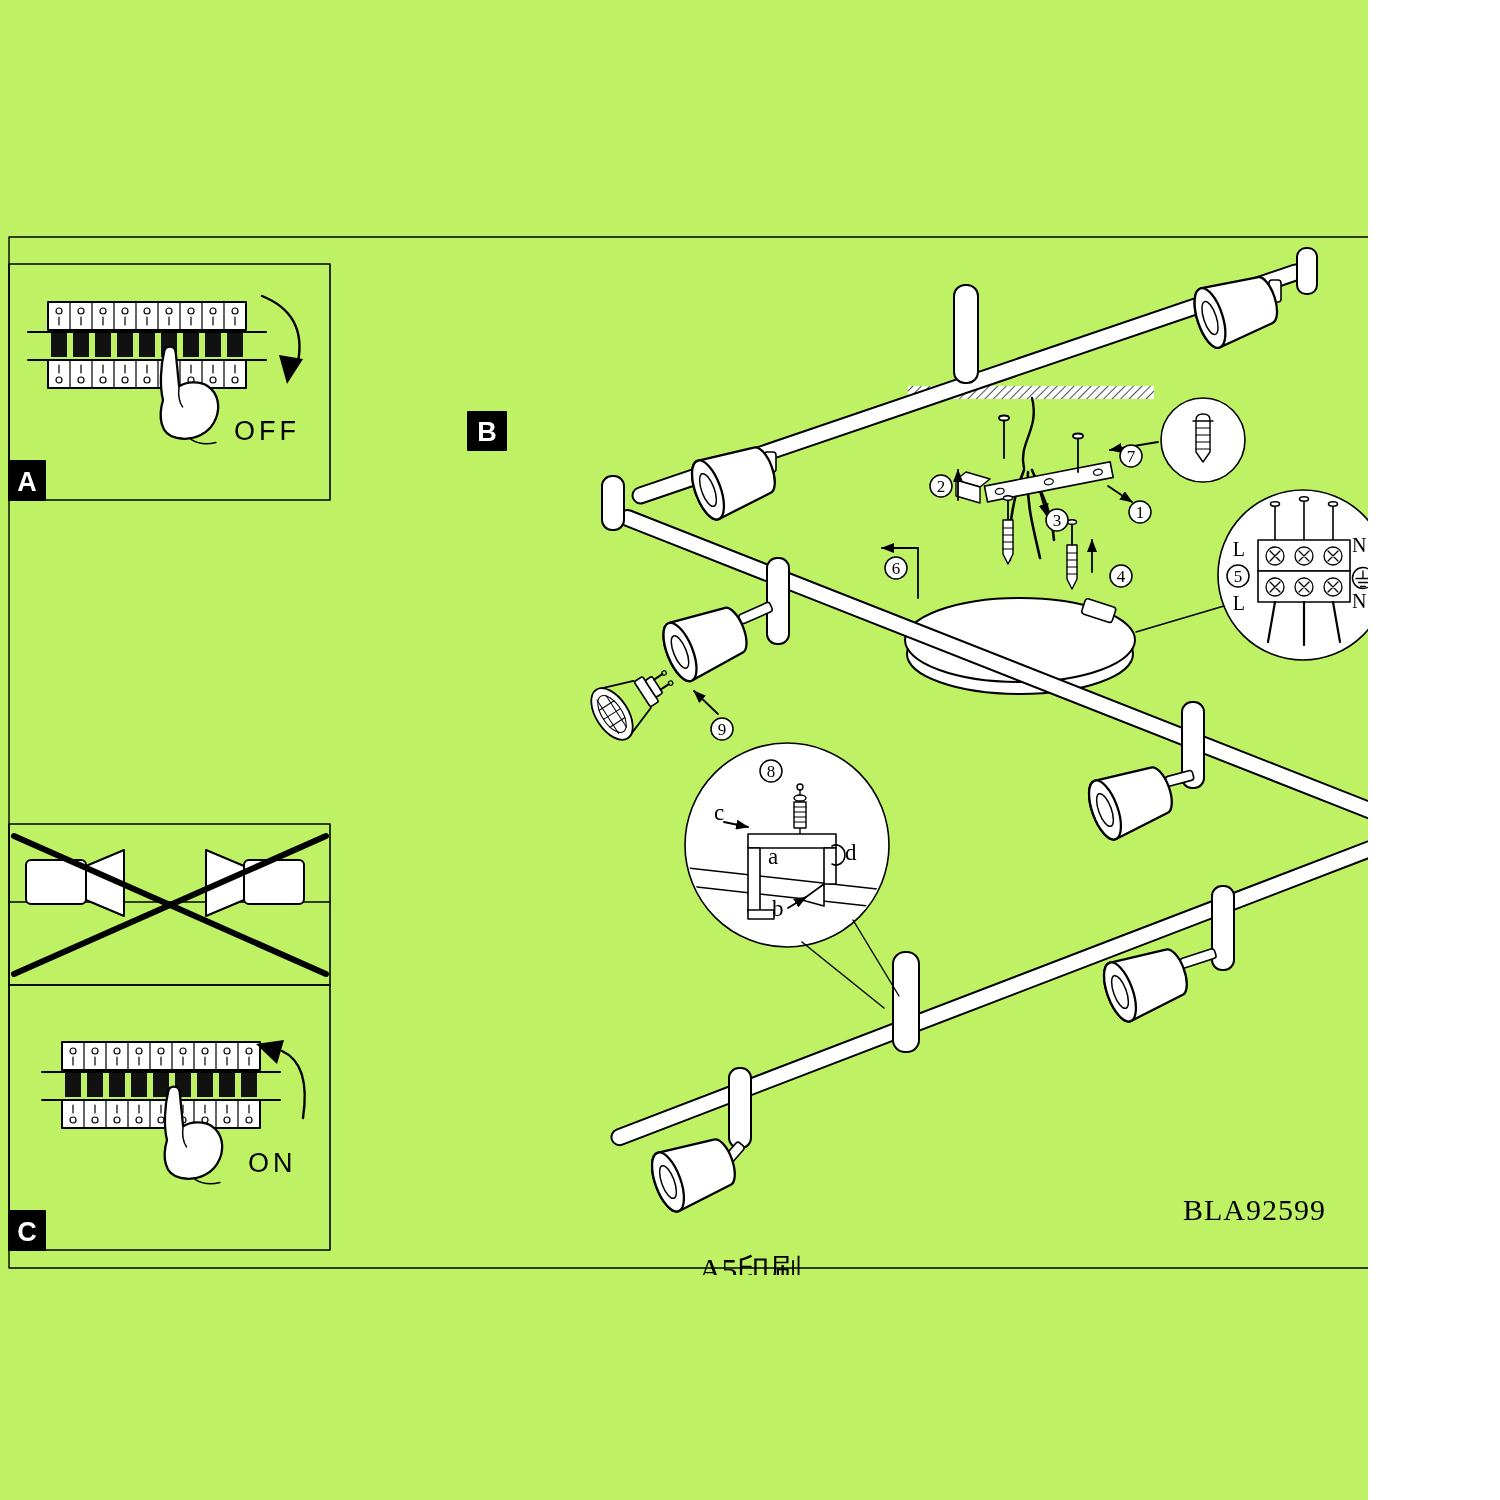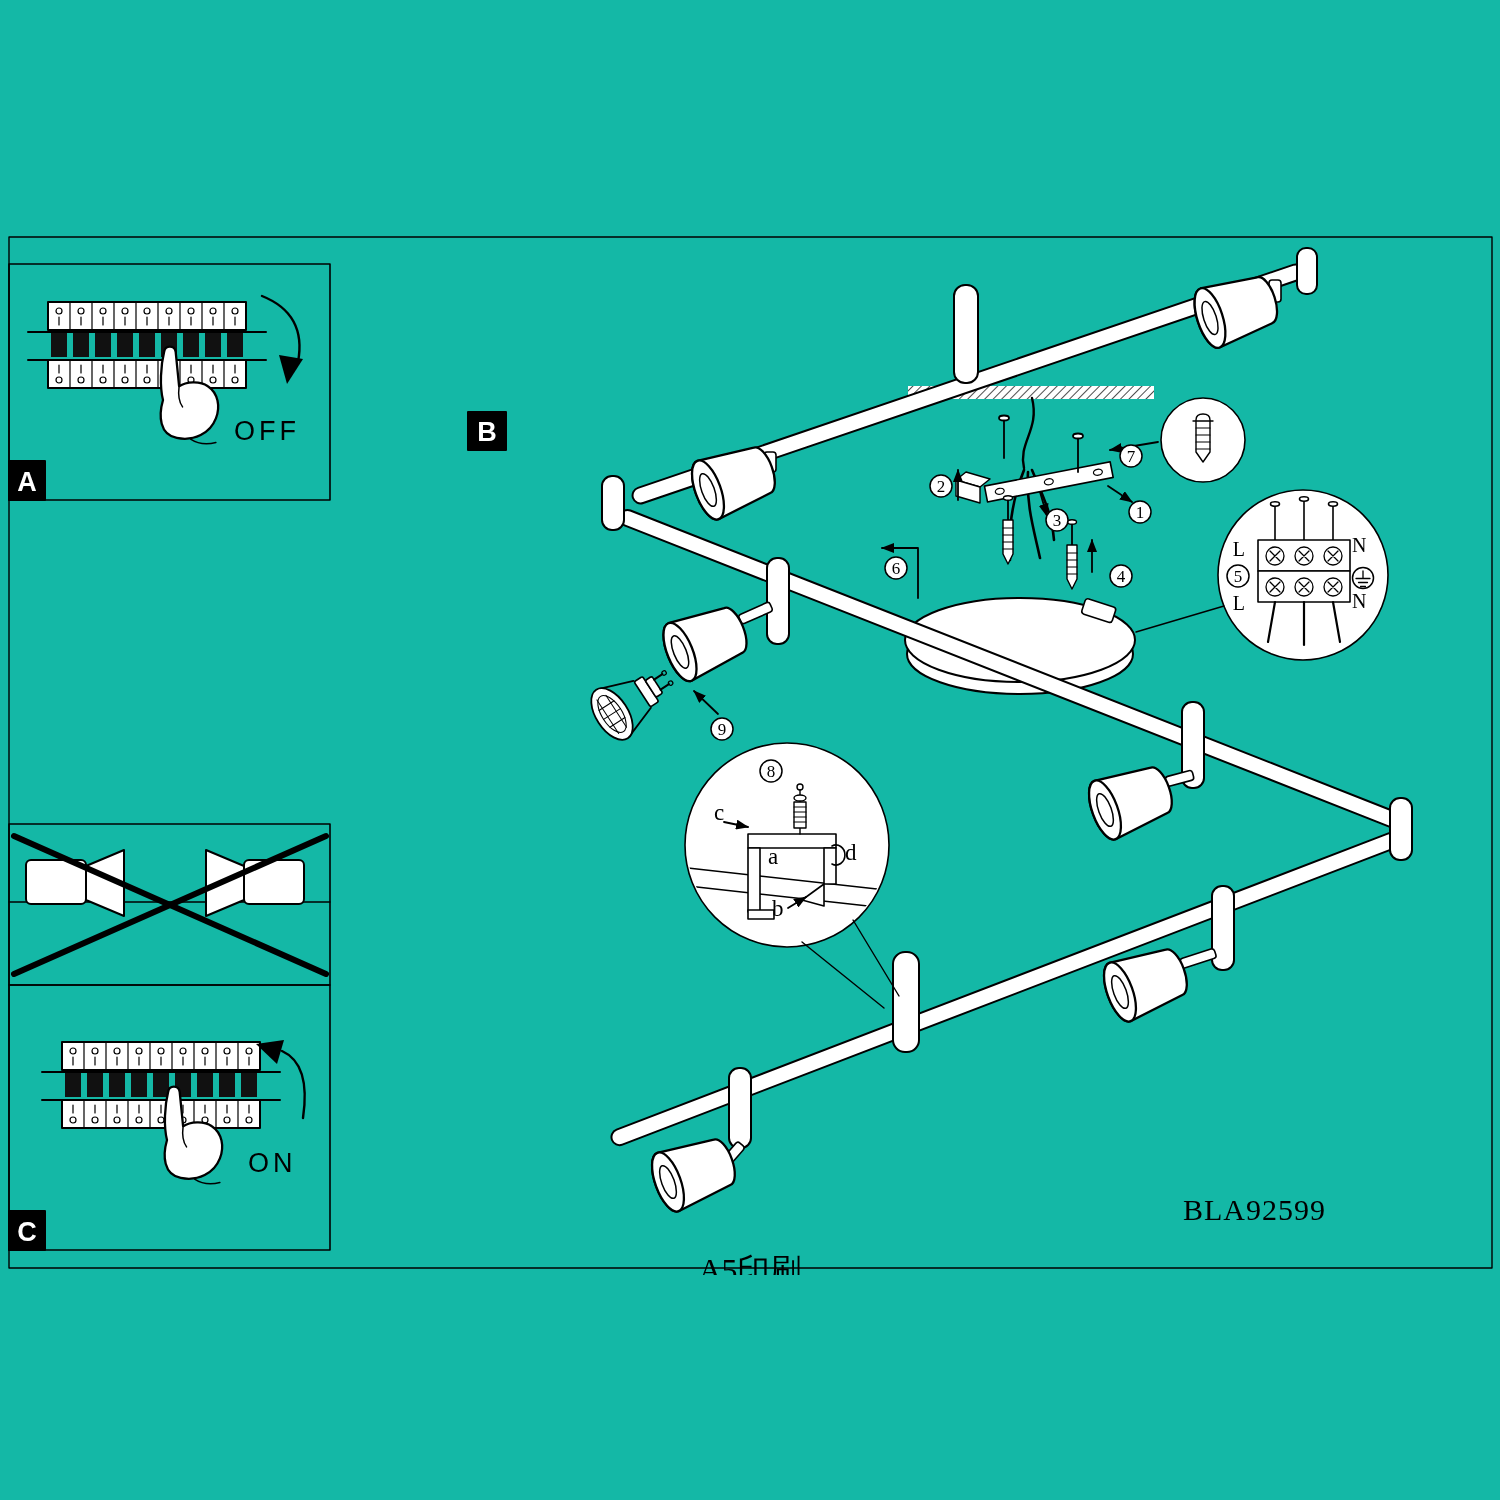--- a/index.html
+++ b/index.html
@@ -1,16 +1,16 @@
 <!DOCTYPE html>
 <html><head>
 <meta charset="utf-8">
 <style>
   html,body{margin:0;padding:0;background:#fff;}
-  #page{position:relative;width:1500px;height:1500px;background:#14b8a6;overflow:hidden;}
+  #page{position:relative;width:1368px;height:1500px;background:#bef264;overflow:hidden;}
   svg{position:absolute;left:0;top:0;}
   text{font-family:"Liberation Serif",serif;fill:#000;stroke:none;}
   .badge-num{font-size:17px;text-anchor:middle;}
   .sec-label{font-family:"Liberation Sans",sans-serif;font-size:27px;font-weight:bold;fill:#fff;text-anchor:middle;}
   .sw-label{font-family:"Liberation Sans",sans-serif;font-size:27px;letter-spacing:4px;}
   .term-letter{font-size:20px;}
   .clamp-letter{font-size:23px;}
   .model{font-size:30px;letter-spacing:1px;}
   .note{font-size:32px;}
 </style>

